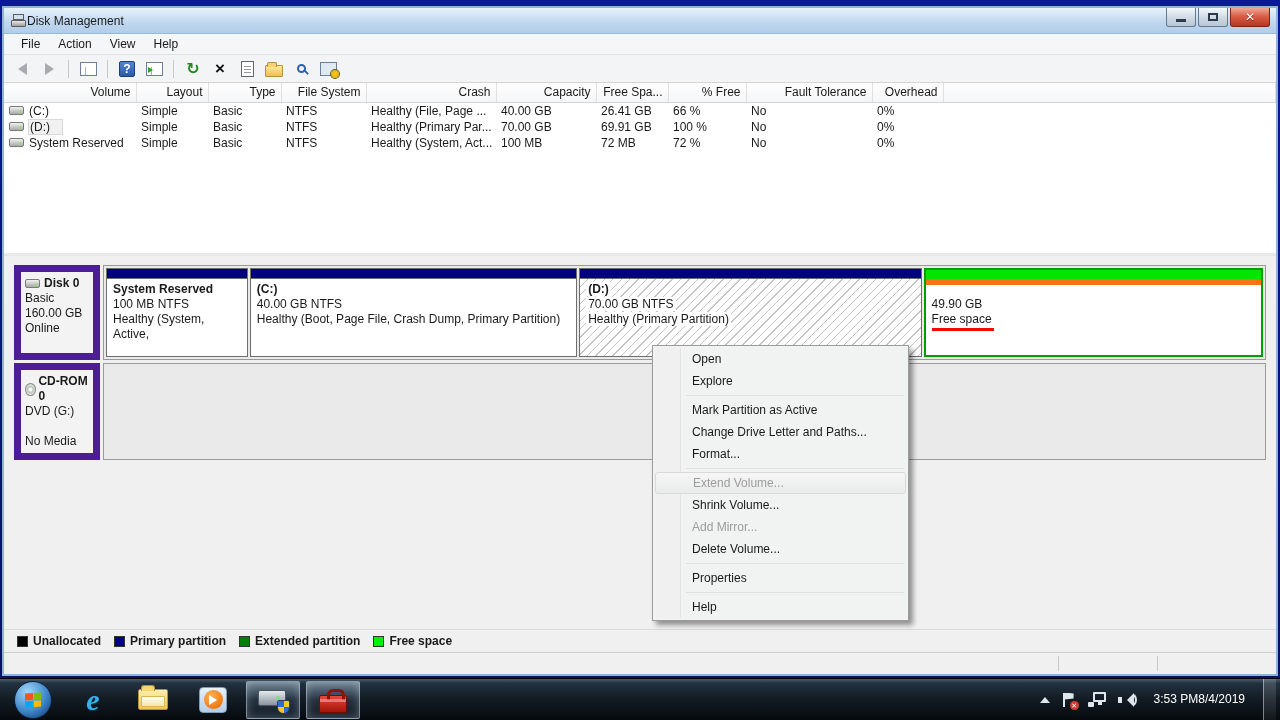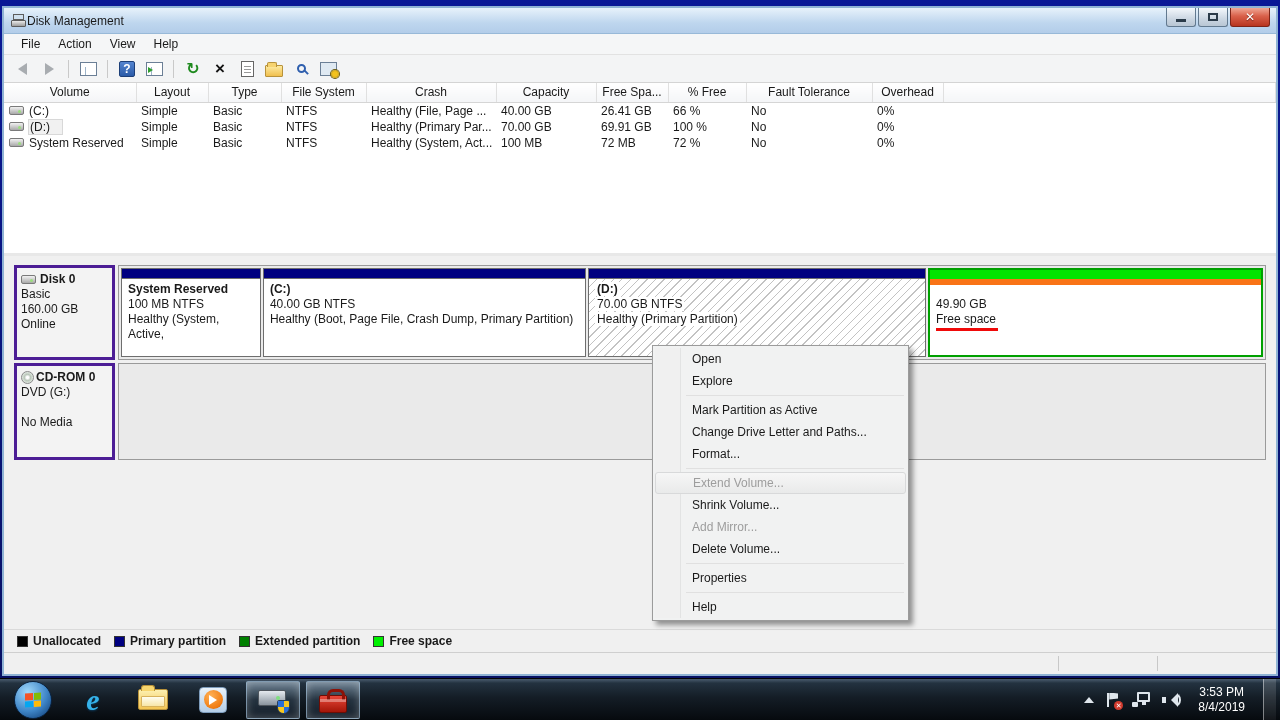--- a/index.html
+++ b/index.html
@@ -54,33 +54,33 @@
   .folder::before { content:""; position:absolute; top:-4px; left:1px; width:8px; height:4px; background:#f6d370; border:1px solid #b8923a; border-bottom:none; border-radius:2px 2px 0 0; }
   .mag { width:9px; height:9px; border:2px solid #2f5fae; border-radius:50%; position:relative; }
   .mag::after { content:""; position:absolute; width:6px; height:2px; background:#2f5fae; transform:rotate(45deg); right:-5px; bottom:-2px; }
   .gearpc { width:17px; height:14px; border:1px solid #6b7f96; background:#dfe9f2; position:relative; }
   .gearpc::after { content:""; position:absolute; right:-3px; bottom:-3px; width:8px; height:8px; border-radius:50%;
     background:radial-gradient(circle,#f3c21e 40%,#9a7a12 100%); box-shadow:0 0 0 1px #6b5a10; }
 
   
   .list-pane { height:173px; background:#fff; overflow:hidden; border-bottom:3px solid #e8e8e8; }
   table.vols { border-collapse:collapse; width:100%; table-layout:fixed; }
-  table.vols th { font-weight:normal; text-align:center; padding:2px 5px; height:19px;
+  table.vols th { font-weight:normal; text-align:right; padding:2px 5px; height:19px;
     background:linear-gradient(#ffffff,#f4f5f7); border-right:1px solid #e0e0e0; border-bottom:1px solid #d5d5d5; white-space:nowrap; overflow:hidden; }
   table.vols td { padding:1px 5px; height:16px; white-space:nowrap; overflow:hidden; }
   .vol-cell { display:flex; align-items:center; }
   .vol-icon { width:15px; height:9px; border:1px solid #7a7a7a; border-radius:2px;
     background:linear-gradient(#f2f2f2,#a8a8a8); position:relative; margin-right:5px; flex:none; }
   .vol-icon::after { content:""; position:absolute; right:2px; top:3px; width:3px; height:3px; border-radius:50%; background:#9adf7c; }
   .sel-box { background:#f1f1f1; outline:1px solid #d8d8d8; padding:0 12px 0 1px; }
 
   
   .graph-pane { flex:1; background:#f0f0f0; padding:9px 10px 0 10px; position:relative; overflow:hidden; }
   .disk-row { display:flex; height:95px; margin-bottom:3px; }
-  .disk-info { width:101px; flex:none; border:3px solid #4c1d95; background:#f3f3f3; padding:4px 4px; line-height:15px; }
+  .disk-info { width:86px; flex:none; border:7px solid #4c1d95; background:#f3f3f3; padding:4px 4px; line-height:15px; }
   .disk-info .name { font-weight:bold; display:flex; align-items:center; gap:2px; }
   .disk-track { flex:1; border:1px solid #9a9a9a; border-left:1px solid #9a9a9a; margin-left:3px; background:#eaeaea; display:flex; padding:1px 1px; }
   .part { display:flex; flex-direction:column; border:1px solid #6e6e6e; margin:1px 1px; background:#fff; min-width:0; }
   .part .cbar { height:9px; background:#000080; flex:none; }
   .part .pbody { flex:1; border-top:1px solid #6e6e6e; padding:3px 6px; line-height:15px; overflow:hidden; }
   .part .pname { font-weight:bold; }
   .part.selected .pbody { background:repeating-linear-gradient(135deg,#ffffff 0 5px,#c3c3c3 5px 6px); }
   .part.selected .pbody span { background:#fff; padding:0 2px; }
   .part.free { border:2px solid #00a000; }
   .part.free .cbar { background:#00e400; }
@@ -150,21 +150,21 @@
   .netico { position:relative; width:18px; height:16px; }
   .netico .mon { position:absolute; right:0; top:0; width:13px; height:10px; border:2px solid #dfe6ec; border-radius:1px; }
   .netico .stand { position:absolute; right:4px; top:10px; width:4px; height:3px; background:#dfe6ec; }
   .netico .plug { position:absolute; left:0; bottom:1px; width:6px; height:5px; background:#dfe6ec; border-radius:1px; }
   .spk { position:relative; width:18px; height:16px; }
   .spk .boxp { position:absolute; left:0; top:5px; width:4px; height:6px; background:#dfe6ec; }
   .spk .cone { position:absolute; left:2px; top:1px; width:0; height:0; border:7px solid transparent; border-right:7px solid #dfe6ec; }
   .spk .w1,.spk .w2 { position:absolute; border:2px solid transparent; border-right:2px solid #dfe6ec; border-radius:50%; }
   .spk .w1 { width:10px; height:10px; left:5px; top:3px; }
   .spk .w2 { width:16px; height:16px; left:3px; top:0; }
-  .clock { display:flex; flex-direction:column; align-items:center; justify-content:center; font-size:12px; line-height:15px; color:#fff; padding:0 6px; }
+  .clock { display:flex; flex-direction:row; align-items:center; justify-content:center; font-size:12px; line-height:15px; color:#fff; padding:0 6px; }
   .showdesk { width:13px; height:100%; border-left:1px solid rgba(255,255,255,.45); background:linear-gradient(rgba(255,255,255,.16),rgba(255,255,255,.05)); }
 </style>
 </head>
 <body>
 
 <div class="window">
 
   <div class="titlebar">
     <span class="app-icon">
         <i class="screen"></i>

